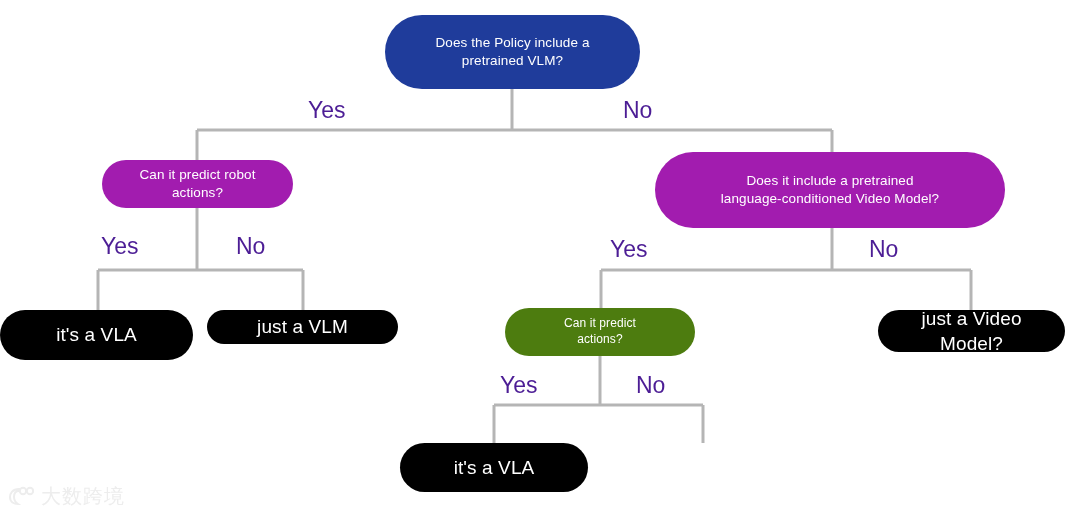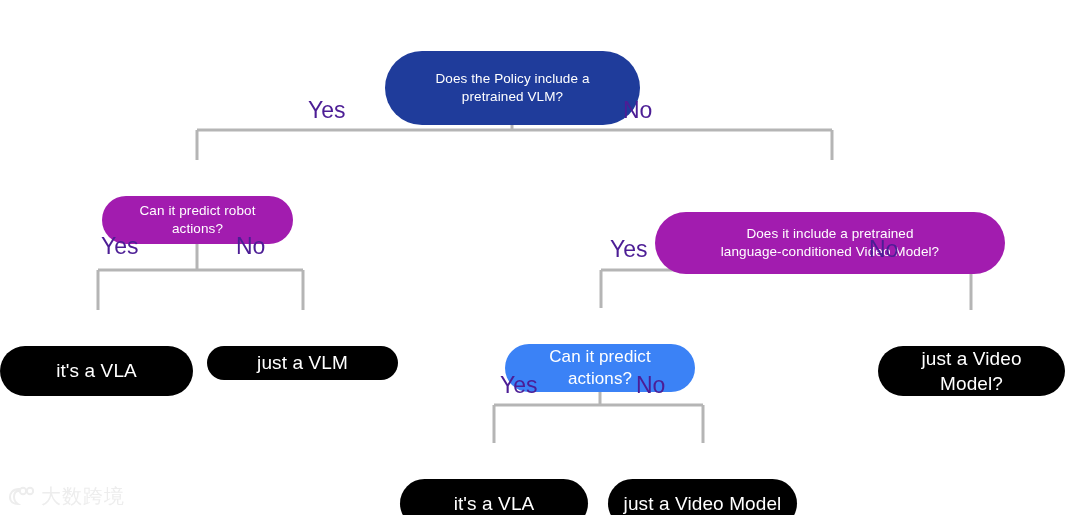--- a/index.html
+++ b/index.html
@@ -32,34 +32,33 @@
     display: flex;
     align-items: center;
     justify-content: center;
     text-align: center;
     color: #ffffff;
     border-radius: 999px;
     line-height: 1.32;
     padding: 16px 14px;
     white-space: pre-line;
     letter-spacing: 0.1px;
-    margin-top: 36px;
   }
   .node.root {
     background: #1f3c9b;
     font-size: 13.5px;
     border-radius: 42px;
   }
   .node.branch {
     background: #a21caf;
     font-size: 13.5px;
   }
   .node.branch-light {
-    background: #3b82f6;
-    font-size: 17px;
+    background: #4d7c0f;
+    font-size: 12px;
   }
   .node.leaf {
     background: #000000;
     font-size: 19px;
   }
   .edge-label {
     position: absolute;
     color: #4c1d95;
     font-size: 23px;
     line-height: 1;
@@ -120,35 +119,34 @@
       <path d="M703,405 L703,443"></path>
     </g>
   </svg>
 
   <div class="node root" style="left:385px; top:15px; width:255px; height:74px;">Does the Policy include a
 pretrained VLM?</div>
 
   <div class="node branch" style="left:102px; top:160px; width:191px; height:48px;">Can it predict robot
 actions?</div>
 
-  <div class="node branch" style="left:655px; top:176px; width:350px; height:62px;">Does it include a pretrained
+  <div class="node branch" style="left:655px; top:152px; width:350px; height:76px;">Does it include a pretrained
 language-conditioned Video Model?</div>
 
   <div class="node leaf" style="left:0px; top:310px; width:193px; height:50px;">it's a VLA</div>
 
   <div class="node leaf" style="left:207px; top:310px; width:191px; height:34px;">just a VLM</div>
 
   <div class="node branch-light" style="left:505px; top:308px; width:190px; height:48px;">Can it predict
 actions?</div>
 
-  <div class="node leaf" style="left:878px; top:310px; width:187px; height:50px;">just a Video Model?</div>
+  <div class="node leaf" style="left:878px; top:310px; width:187px; height:42px;">just a Video Model?</div>
 
   <div class="node leaf" style="left:400px; top:443px; width:188px; height:49px;">it's a VLA</div>
 
-  <div class="node leaf" style="left:608px; top:443px; width:189px; height:49px;">just a Video Model</div>
 
   <div class="edge-label" style="left:308px; top:99px;">Yes</div>
 
   <div class="edge-label" style="left:623px; top:99px;">No</div>
 
   <div class="edge-label" style="left:101px; top:235px;">Yes</div>
 
   <div class="edge-label" style="left:236px; top:235px;">No</div>
 
   <div class="edge-label" style="left:610px; top:238px;">Yes</div>

